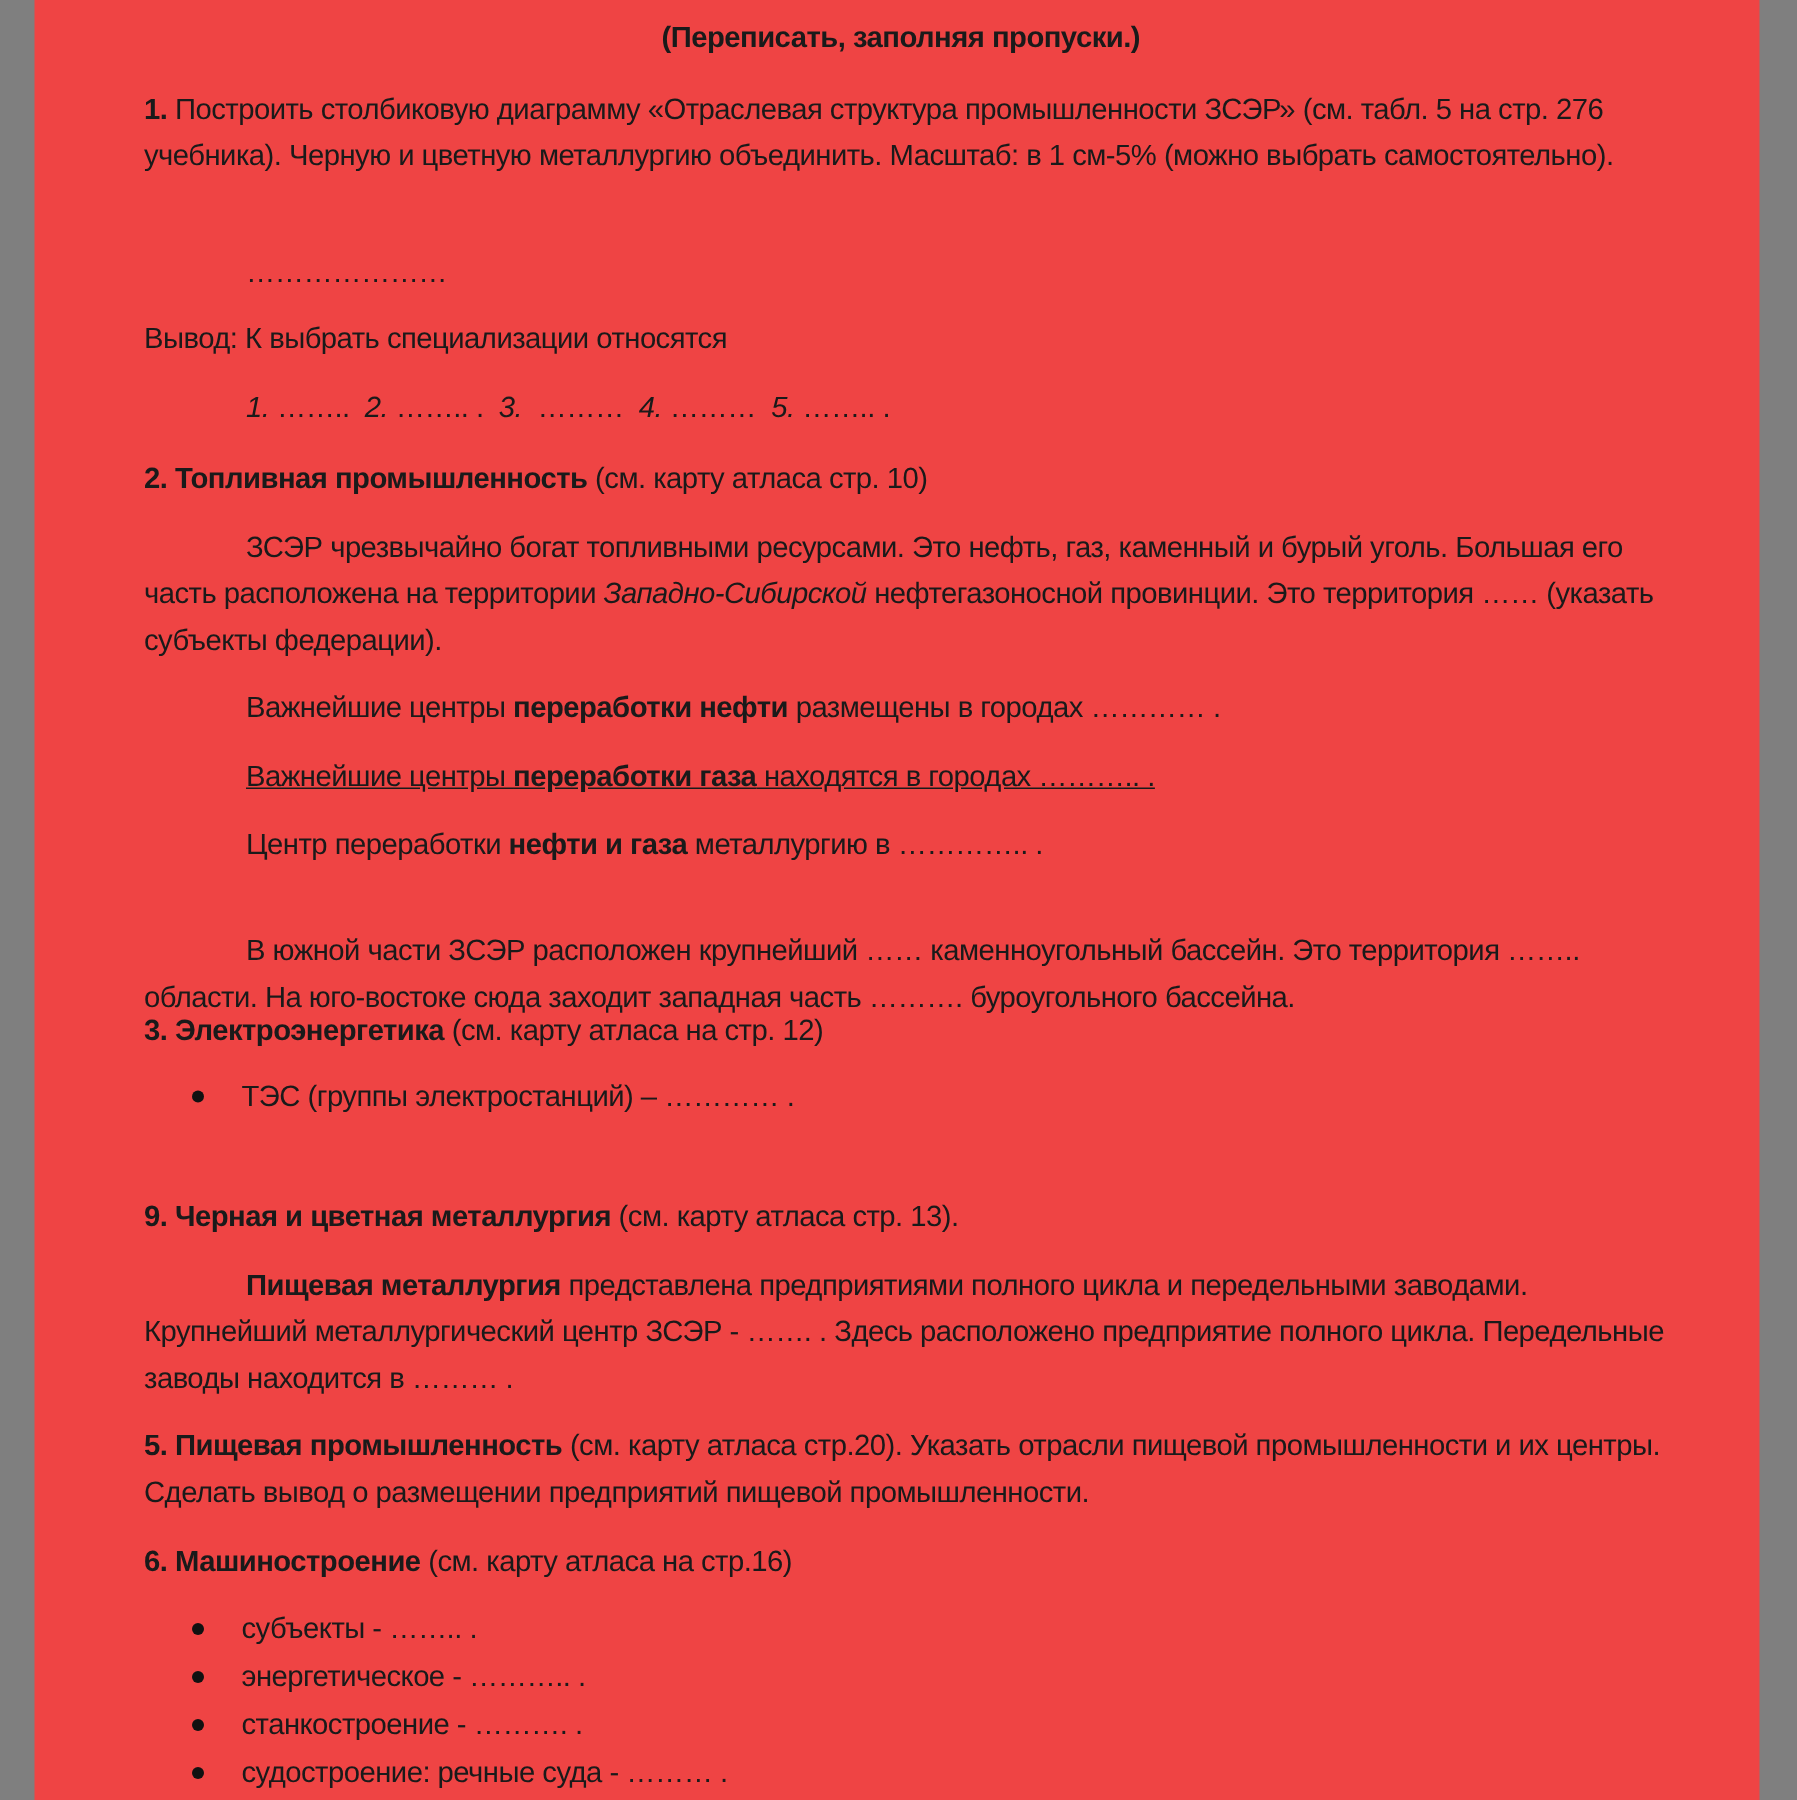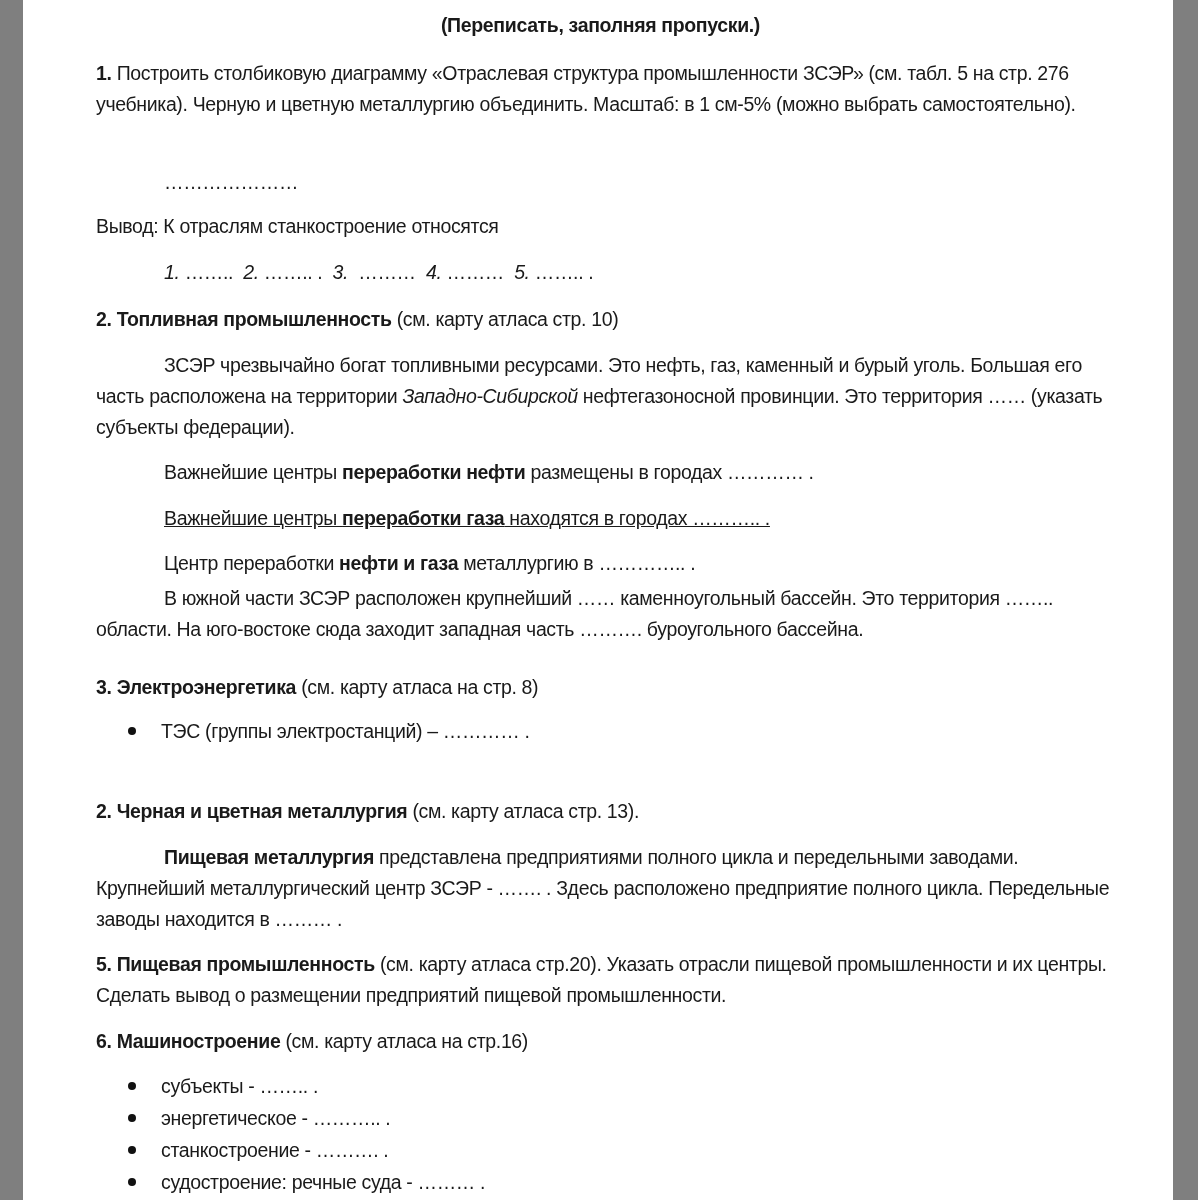--- a/index.html
+++ b/index.html
@@ -4,21 +4,21 @@
 <style>
   html, body { margin: 0; padding: 0; }
   body {
     width: 1198px; height: 1200px; overflow: hidden;
     background: #7f7f7f;
     font-family: "Liberation Sans", "DejaVu Sans", sans-serif;
     color: #1a1a1a;
   }
   .page {
     position: absolute; left: 23px; top: 0; width: 1150px; height: 1200px;
-    background: #ffffff;
+    background: #ef4444;
   }
   .content {
     position: absolute; left: 70px; top: 0; width: 1015px;
     font-size: 19.5px; line-height: 31px;
     letter-spacing: -0.35px;
   }
   .title {
     position: absolute; left: 0; top: 10px; width: 1015px; text-align: center;
     font-weight: bold;
   }
@@ -41,43 +41,43 @@
 
 <div class="page">
   <div class="content">
 
     <div class="title">(Переписать, заполняя пропуски.)</div>
 
     <p class="blk" style="top:55px;"><b>1.</b><span> Построить столбиковую диаграмму «Отраслевая структура промышленности ЗСЭР» (см. табл. 5 на стр. 276 учебника). Черную и цветную металлургию объединить. Масштаб: в 1 см-5% (можно выбрать самостоятельно).</span></p>
 
     <p class="blk ind-line" style="top:164px;">…………………</p>
 
-    <p class="blk" style="top:208px;">Вывод: К отраслям станкостроение относятся</p>
+    <p class="blk" style="top:208px;">Вывод: К выбрать специализации относятся</p>
 
     <p class="blk ind-line nums" style="top:254px; white-space:pre;"><span class="n">1.</span><span> ……..  </span><span class="n">2.</span><span> …….. .  </span><span class="n">3.</span><span>  ………  </span><span class="n">4.</span><span> ………  </span><span class="n">5.</span><span> …….. .</span></p>
 
     <p class="blk" style="top:301px;"><b>2. Топливная промышленность</b><span> (см. карту атласа стр. 10)</span></p>
 
     <p class="blk indent" style="top:347px;"><span>ЗСЭР чрезвычайно богат топливными ресурсами. Это нефть, газ, каменный и бурый уголь. Большая его часть расположена на территории </span><i>Западно-Сибирской</i><span> нефтегазоносной провинции. Это территория …… (указать субъекты федерации).</span></p>
 
     <p class="blk ind-line" style="top:454px;"><span>Важнейшие центры </span><b>переработки нефти</b><span> размещены в городах ………… .</span></p>
 
     <p class="blk ind-line" style="top:500px;text-decoration:underline;"><span>Важнейшие центры </span><b>переработки газа</b><span> находятся в городах ……….. .</span></p>
 
     <p class="blk ind-line" style="top:545px;"><span>Центр переработки </span><b>нефти и газа</b><span> металлургию в ………….. .</span></p>
 
-    <p class="blk indent" style="top:580px;">В южной части ЗСЭР расположен крупнейший …… каменноугольный бассейн. Это территория …….. области. На юго-востоке сюда заходит западная часть ………. буроугольного бассейна.</p>
+    <p class="blk indent" style="top:616px;">В южной части ЗСЭР расположен крупнейший …… каменноугольный бассейн. Это территория …….. области. На юго-востоке сюда заходит западная часть ………. буроугольного бассейна.</p>
 
-    <p class="blk" style="top:669px;"><b>3. Электроэнергетика</b><span> (см. карту атласа на стр. 8)</span></p>
+    <p class="blk" style="top:669px;"><b>3. Электроэнергетика</b><span> (см. карту атласа на стр. 12)</span></p>
 
     <ul class="blk" style="top:715px;">
       <li><span class="bullet"></span><span>ТЭС (группы электростанций) – ………… .</span></li>
     </ul>
 
-    <p class="blk" style="top:793px;"><b>2. Черная и цветная металлургия</b><span> (см. карту атласа стр. 13).</span></p>
+    <p class="blk" style="top:793px;"><b>9. Черная и цветная металлургия</b><span> (см. карту атласа стр. 13).</span></p>
 
     <p class="blk indent" style="top:839px;"><b>Пищевая металлургия</b><span> представлена предприятиями полного цикла и передельными заводами. Крупнейший металлургический центр ЗСЭР - ……. . Здесь расположено предприятие полного цикла. Передельные  заводы находится в ……… .</span></p>
 
     <p class="blk" style="top:946px;"><b>5. Пищевая промышленность</b><span> (см. карту атласа стр.20). Указать отрасли пищевой промышленности и их центры. Сделать вывод о размещении предприятий пищевой промышленности.</span></p>
 
     <p class="blk" style="top:1023px;"><b>6. Машиностроение</b><span> (см. карту атласа на стр.16)</span></p>
 
     <ul class="blk" style="top:1070px;">
       <li><span class="bullet"></span><span>субъекты - …….. .</span></li>
       <li><span class="bullet"></span><span>энергетическое - ……….. .</span></li>

